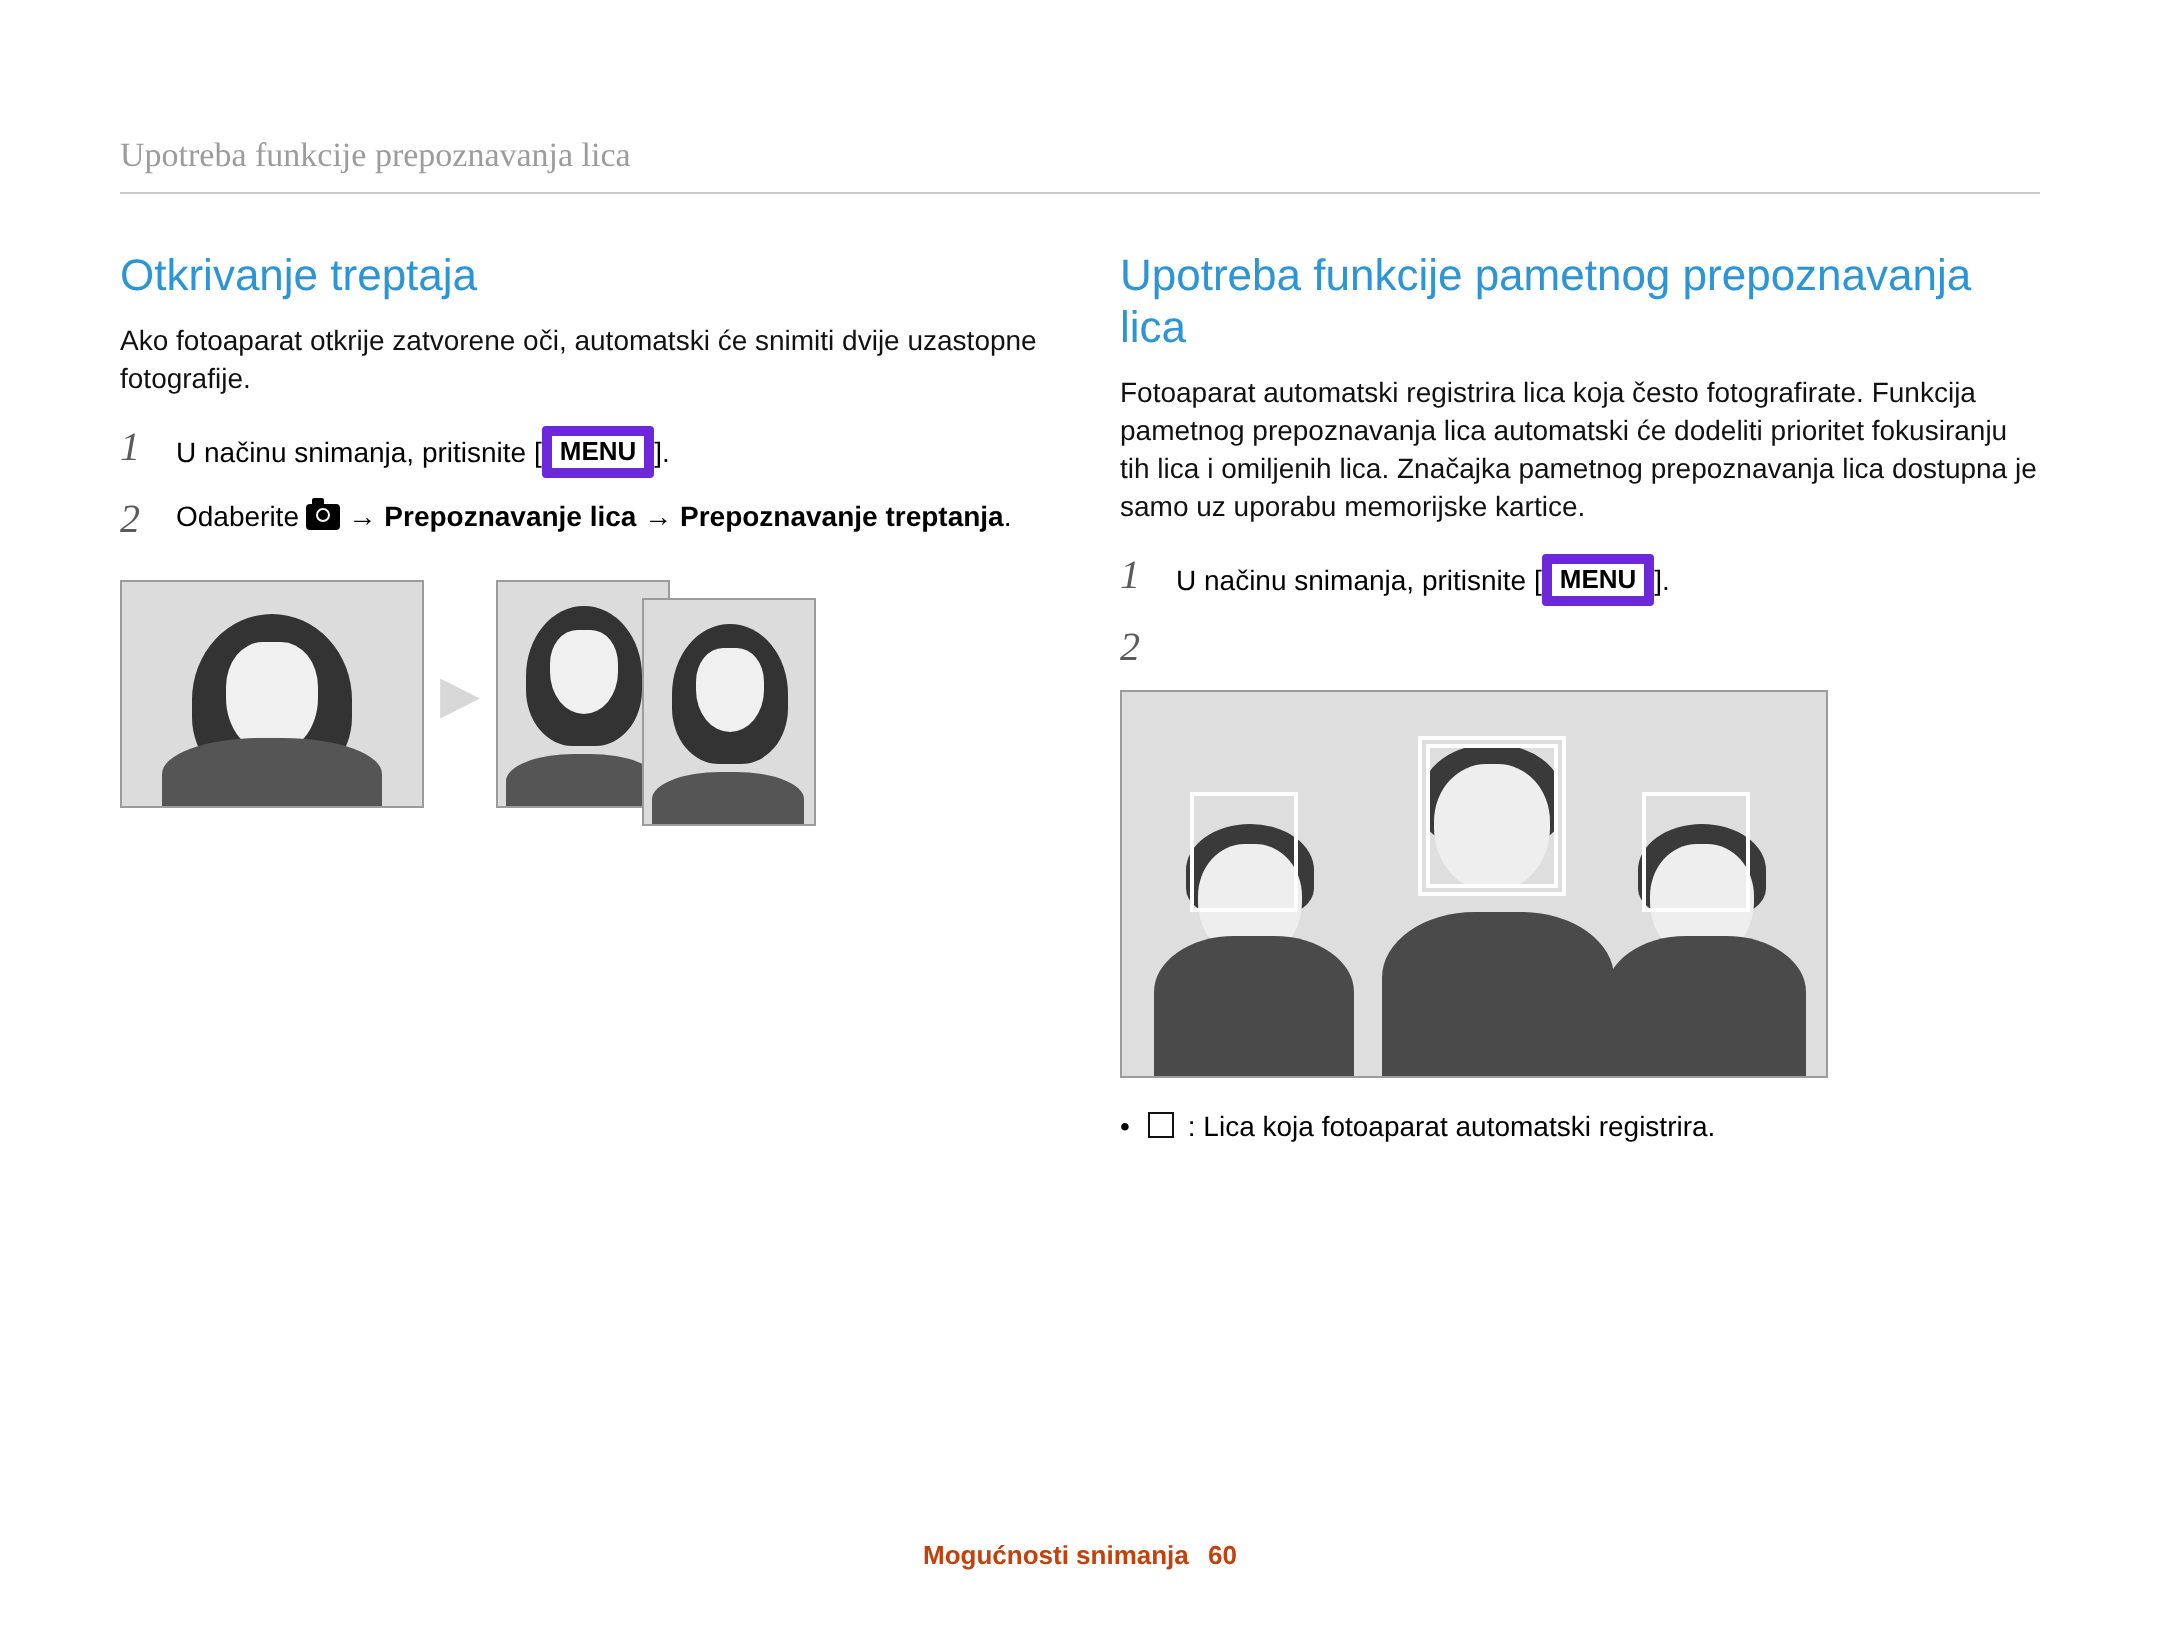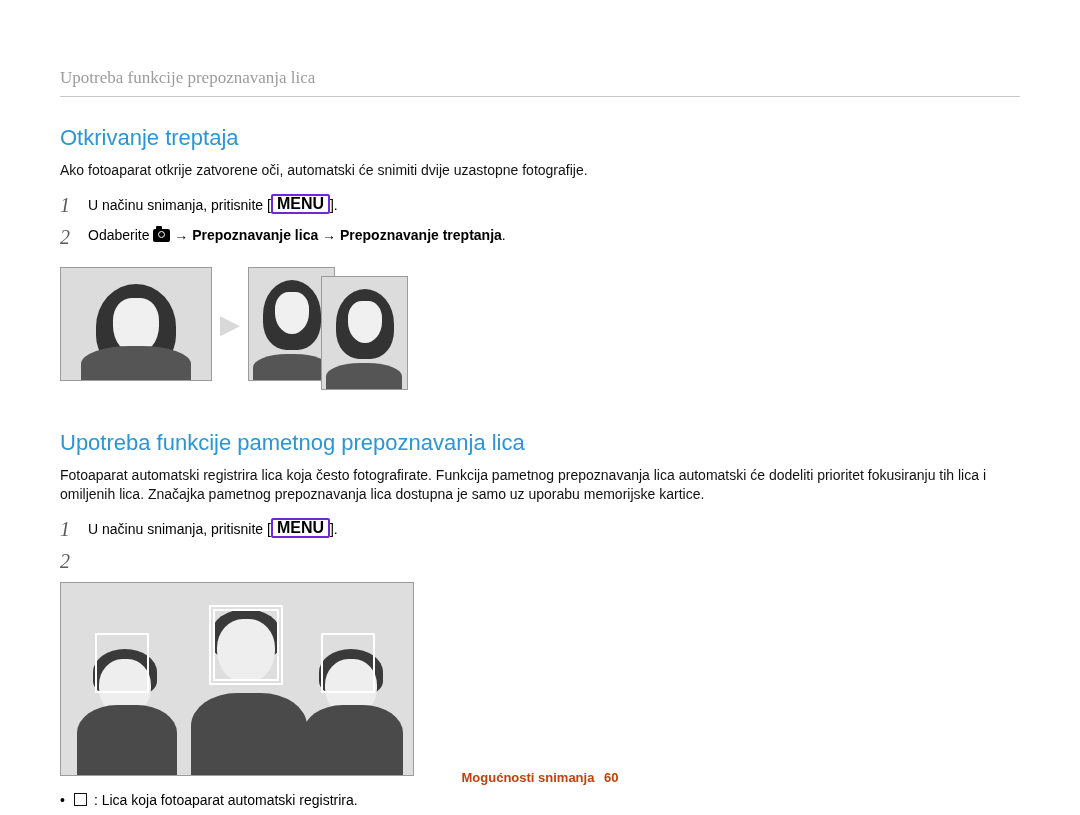--- a/index.html
+++ b/index.html
@@ -1,25 +1,25 @@
 <!DOCTYPE html>
 <html><head>
 <meta charset="utf-8">
 <style>
   html,body{margin:0;padding:0;background:#fff;font-family:Arial,Helvetica,sans-serif;color:#000;}
   .page{width:1080px;height:815px;position:relative;box-sizing:border-box;padding:68px 60px 40px 60px;}
   .running-head{font-size:17px;color:#9c9c9c;font-family:Georgia,'Times New Roman',serif;padding-bottom:8px;border-bottom:1px solid #c9c9c9;margin-bottom:28px;}
-  .cols{display:flex;gap:40px;flex-direction:column;}
+  .cols{display:flex;gap:40px;}
   .col{flex:1;min-width:0;}
   h2{font-family:Arial,Helvetica,sans-serif;font-weight:400;font-size:22px;color:#2b95d6;margin:0 0 10px 0;}
   p{font-size:14px;line-height:1.35;margin:0 0 14px 0;color:#111;}
   .step{display:flex;gap:10px;margin:4px 0 10px 0;}
   .step-num{font-family:Georgia,'Times New Roman',serif;font-style:italic;font-size:20px;color:#5a5a5a;line-height:1.1;width:18px;flex:none;}
   .step-body{font-size:14px;line-height:1.4;}
-  .menu-badge{display:inline-block;border:2px solid #6d28d9;border-radius:2px;padding:0 4px;font-weight:700;font-family:Arial,Helvetica,sans-serif;font-size:16px;line-height:16px;vertical-align:1px;text-align:right;}
+  .menu-badge{display:inline-block;border:5px solid #6d28d9;border-radius:2px;padding:0 4px;font-weight:700;font-family:Arial,Helvetica,sans-serif;font-size:13px;line-height:16px;vertical-align:1px;text-align:right;}
   .cam-icon{display:inline-block;width:17px;height:13px;background:#000;border-radius:2px;position:relative;vertical-align:-2px;}
   .cam-icon::before{content:"";position:absolute;top:-3px;left:3px;width:6px;height:3px;background:#000;border-radius:1px 1px 0 0;}
   .cam-icon::after{content:"";position:absolute;top:2px;left:5px;width:7px;height:7px;border:1.5px solid #fff;border-radius:50%;box-sizing:border-box;}
   .arrow{font-family:Arial,Helvetica,sans-serif;}
   .illus-row{display:flex;align-items:center;gap:8px;margin-top:6px;}
   .frame{background:#dcdcdc;border:1px solid #9c9c9c;position:relative;overflow:hidden;}
   .frame.big{width:150px;height:112px;}
   .frame.small{width:85px;height:112px;}
   .tri{color:#d8d8d8;font-size:26px;line-height:1;}
   .head{background:#555;border-radius:50%;}

